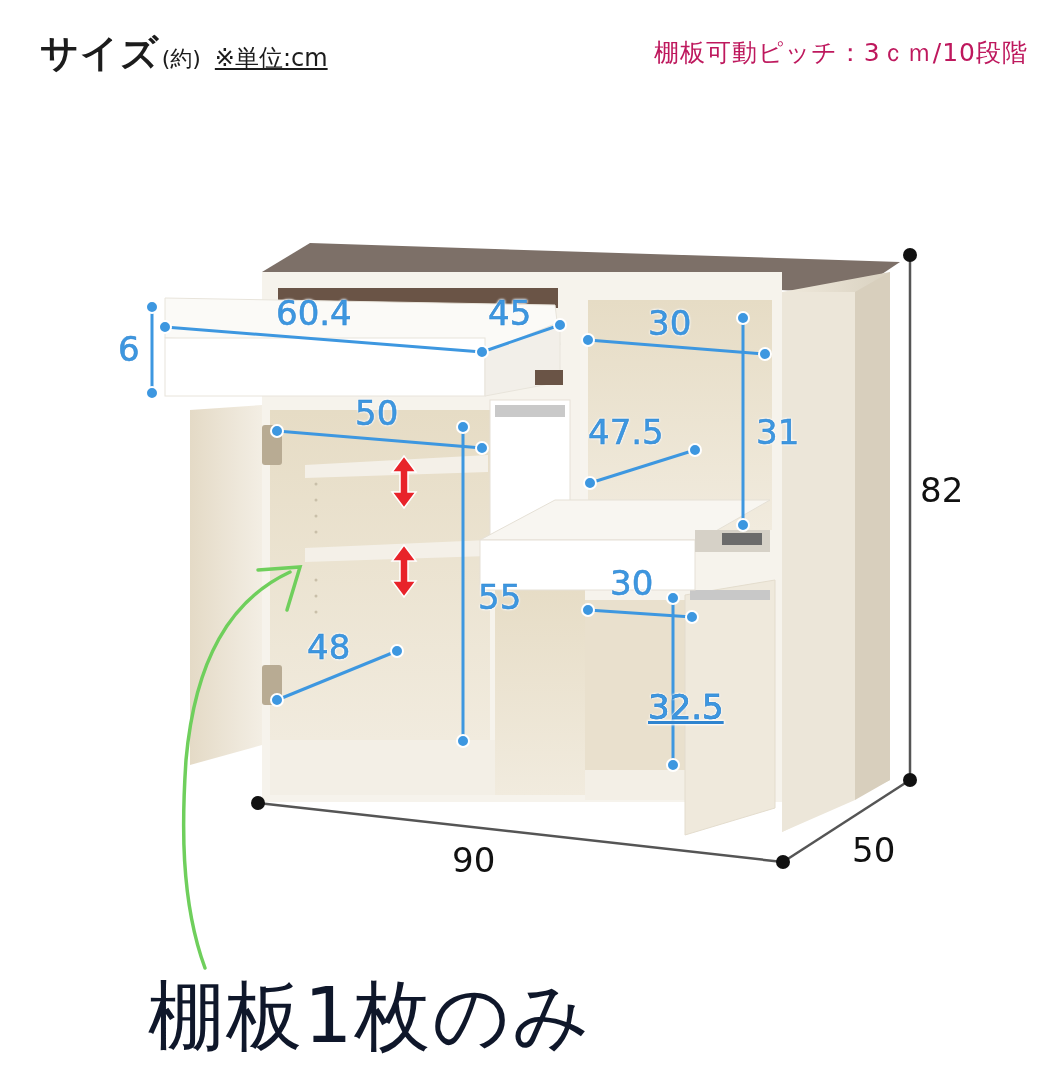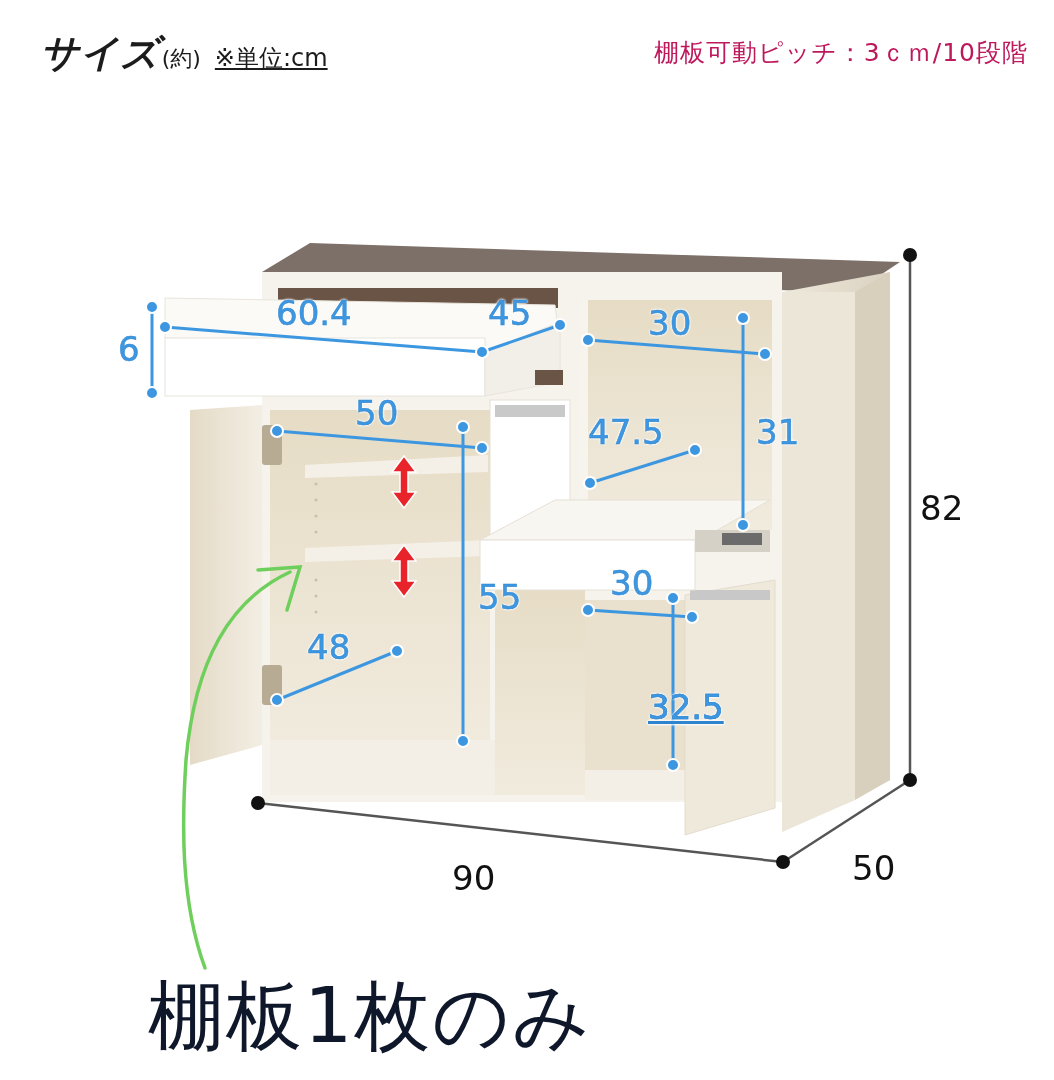--- a/index.html
+++ b/index.html
@@ -1,27 +1,27 @@
 <!DOCTYPE html>
 <html><head>
 <meta charset="utf-8">
 <style>
   html, body { margin:0; padding:0; background:#ffffff; }
   body { width:1054px; height:1080px; position:relative; overflow:hidden;
          font-family:"DejaVu Sans", "Liberation Sans", sans-serif; }
   .title { position:absolute; left:40px; top:28px; display:flex; align-items:baseline; color:#1c1c1c; }
-  .title-main { font-size:38px; font-weight:bold; letter-spacing:1px;font-style:italic; }
+  .title-main { font-size:38px; font-weight:bold; letter-spacing:1px; }
   .title-note { font-size:22px; margin-left:2px; }
   .title-unit { font-size:24px; margin-left:14px;text-decoration:underline; }
   .pitch { position:absolute; right:26px; top:36px; color:#be185d; font-size:25px; letter-spacing:1px; }
   svg.art { position:absolute; left:0; top:0; }
   .dim { position:absolute; color:#3d97e0; font-size:34px; line-height:1;
          -webkit-text-stroke:0.5px #2f84cf;
          text-shadow: 0 0 3px #fff, 0 0 3px #fff, 0 0 2px #fff; }
-  .dim-black { position:absolute; color:#111; font-size:34px; line-height:1;margin-top:18px; }
+  .dim-black { position:absolute; color:#111; font-size:34px; line-height:1; }
   .note { position:absolute; left:148px; top:978px; color:#0f172a; font-size:76px; line-height:1; letter-spacing:2px; }
 </style>
 </head>
 <body>
 
 <div class="title">
   <span class="title-main">サイズ</span>
   <span class="title-note">(約)</span>
   <span class="title-unit">※単位:cm</span>
 </div>

